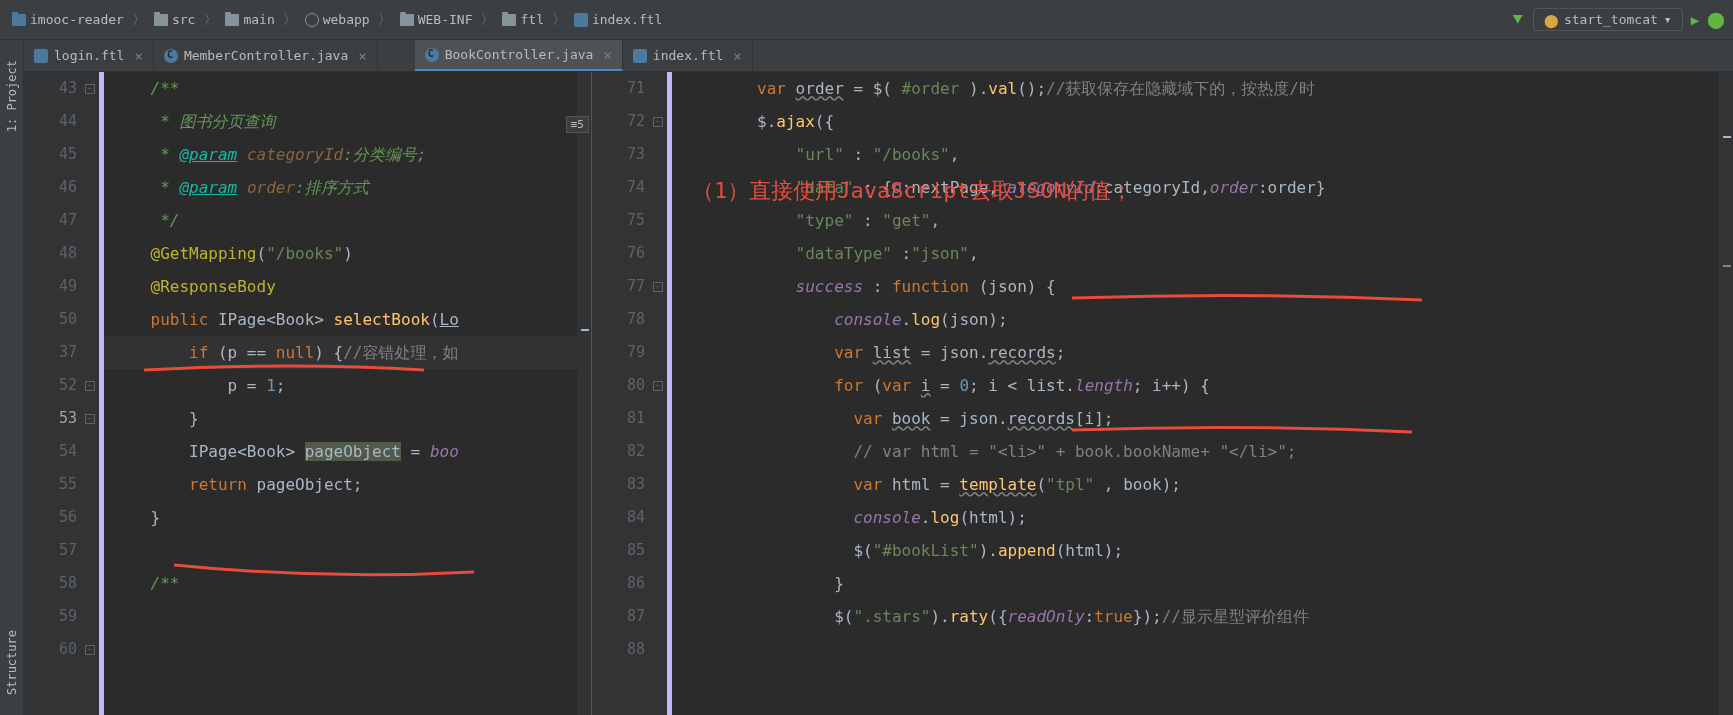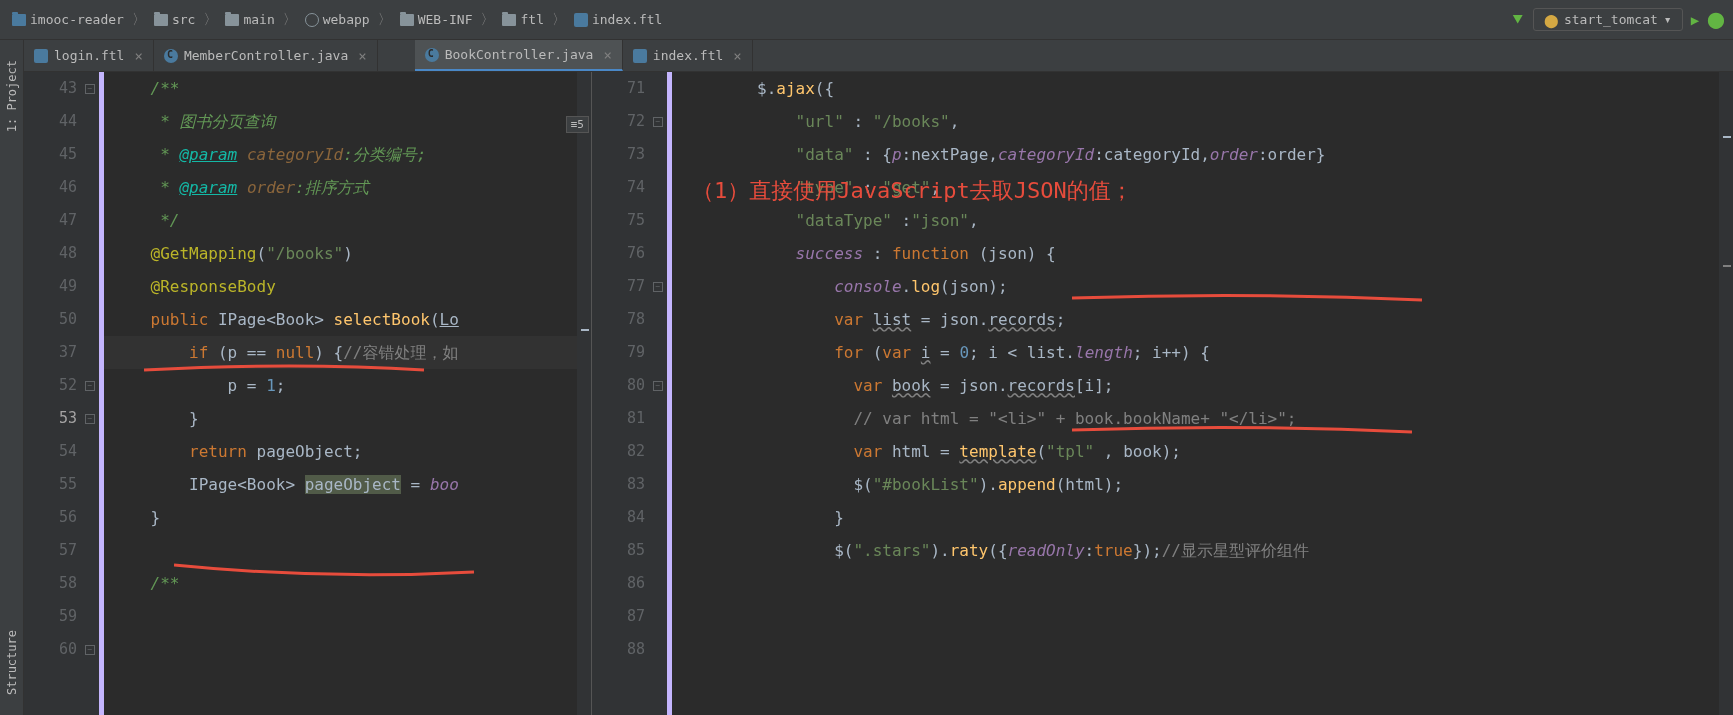--- a/index.html
+++ b/index.html
@@ -338,22 +338,22 @@
         <div class="code-line">    <span class="c-docgreen"> * 图书分页查询</span></div>
         <div class="code-line">    <span class="c-docgreen"> * <span class="c-doctag">@param</span> <span class="c-docparam">categoryId</span>:分类编号;</span></div>
         <div class="code-line">    <span class="c-docgreen"> * <span class="c-doctag">@param</span> <span class="c-docparam">order</span>:排序方式</span></div>
         <div class="code-line">    <span class="c-docgreen"> */</span></div>
         <div class="code-line">    <span class="c-annotation">@GetMapping</span>(<span class="c-string">"/books"</span>)</div>
         <div class="code-line">    <span class="c-annotation">@ResponseBody</span></div>
         <div class="code-line">    <span class="c-keyword">public</span> IPage&lt;Book&gt; <span class="c-method">selectBook</span>(<span style="text-decoration:underline">Lo</span></div>
         <div class="code-line current">        <span class="c-keyword">if</span> (p == <span class="c-keyword">null</span>) {<span class="c-comment">//容错处理，如</span></div>
         <div class="code-line">            p = <span class="c-number">1</span>;</div>
         <div class="code-line">        }</div>
+        <div class="code-line">        IPage&lt;Book&gt; <span class="c-hl">pageObject</span> = <span class="c-field">boo</span></div>
         <div class="code-line">        <span class="c-keyword">return</span> pageObject;</div>
-        <div class="code-line">        IPage&lt;Book&gt; <span class="c-hl">pageObject</span> = <span class="c-field">boo</span></div>
         <div class="code-line">    }</div>
         <div class="code-line"></div>
         <div class="code-line">    <span class="c-docgreen">/**</span></div>
       </div>
     <svg class="red-curve" style="left:120px; top:290px; width:300px; height:20px;">
       <path d="M0,8 Q150,0 280,8" stroke="#e74c3c" stroke-width="3" fill="none"></path>
     </svg>
     <svg class="red-curve" style="left:150px; top:488px; width:320px; height:30px;">
       <path d="M0,5 Q150,20 300,12" stroke="#e74c3c" stroke-width="3" fill="none"></path>
     </svg>
@@ -376,32 +376,34 @@
         <div class="line-num">81</div>
         <div class="line-num">82</div>
         <div class="line-num">83</div>
         <div class="line-num">84</div>
         <div class="line-num">85</div>
         <div class="line-num">86</div>
         <div class="line-num">87</div>
         <div class="line-num">88</div>
       </div>
     <div class="code-area" id="code-right">
+        <div class="code-line">        <span class="c-jsvar">var</span> <span class="wavy">order</span> = $( <span class="c-string">#order</span> ).<span class="c-func">val</span>();<span class="c-comment">//获取保存在隐藏域下的，按热度/时</span></div>
         <div class="code-line">        $.<span class="c-func">ajax</span>({</div>
         <div class="code-line">            <span class="c-string">"url"</span> : <span class="c-string">"/books"</span>,</div>
         <div class="code-line">            <span class="c-string">"data"</span> : {<span class="c-field">p</span>:nextPage,<span class="c-field">categoryId</span>:categoryId,<span class="c-field">order</span>:order}</div>
         <div class="code-line">            <span class="c-string">"type"</span> : <span class="c-string">"get"</span>,</div>
         <div class="code-line">            <span class="c-string">"dataType"</span> :<span class="c-string">"json"</span>,</div>
         <div class="code-line">            <span class="c-field">success</span> : <span class="c-keyword">function</span> (json) {</div>
         <div class="code-line">                <span class="c-field">console</span>.<span class="c-func">log</span>(json);</div>
         <div class="code-line">                <span class="c-jsvar">var</span> <span class="wavy">list</span> = json.<span class="wavy">records</span>;</div>
         <div class="code-line">                <span class="c-keyword">for</span> (<span class="c-jsvar">var</span> <span class="wavy">i</span> = <span class="c-number">0</span>; i &lt; list.<span class="c-field">length</span>; i++) {</div>
         <div class="code-line">                  <span class="c-jsvar">var</span> <span class="wavy">book</span> = json.<span class="wavy">records</span>[i];</div>
         <div class="code-line">                  <span class="c-comment">// var html = "&lt;li&gt;" + book.bookName+ "&lt;/li&gt;";</span></div>
         <div class="code-line">                  <span class="c-jsvar">var</span> html = <span class="wavy c-func">template</span>(<span class="c-string">"tpl"</span> , book);</div>
+        <div class="code-line">                  <span class="c-field">console</span>.<span class="c-func">log</span>(html);</div>
         <div class="code-line">                  $(<span class="c-string">"#bookList"</span>).<span class="c-func">append</span>(html);</div>
         <div class="code-line">                }</div>
         <div class="code-line">                $(<span class="c-string">".stars"</span>).<span class="c-func">raty</span>({<span class="c-field">readOnly</span>:<span class="c-keyword">true</span>});<span class="c-comment">//显示星型评价组件</span></div>
         <div class="code-line"></div>
       </div>
     <div class="red-annotation" style="left:100px; top:104px;">（1）直接使用JavaScript去取JSON的值；</div>
     <svg class="red-curve" style="left:480px; top:218px; width:360px; height:20px;">
       <path d="M0,8 Q180,2 350,10" stroke="#e74c3c" stroke-width="3" fill="none"></path>
     </svg>
     <svg class="red-curve" style="left:480px; top:350px; width:350px; height:20px;">

